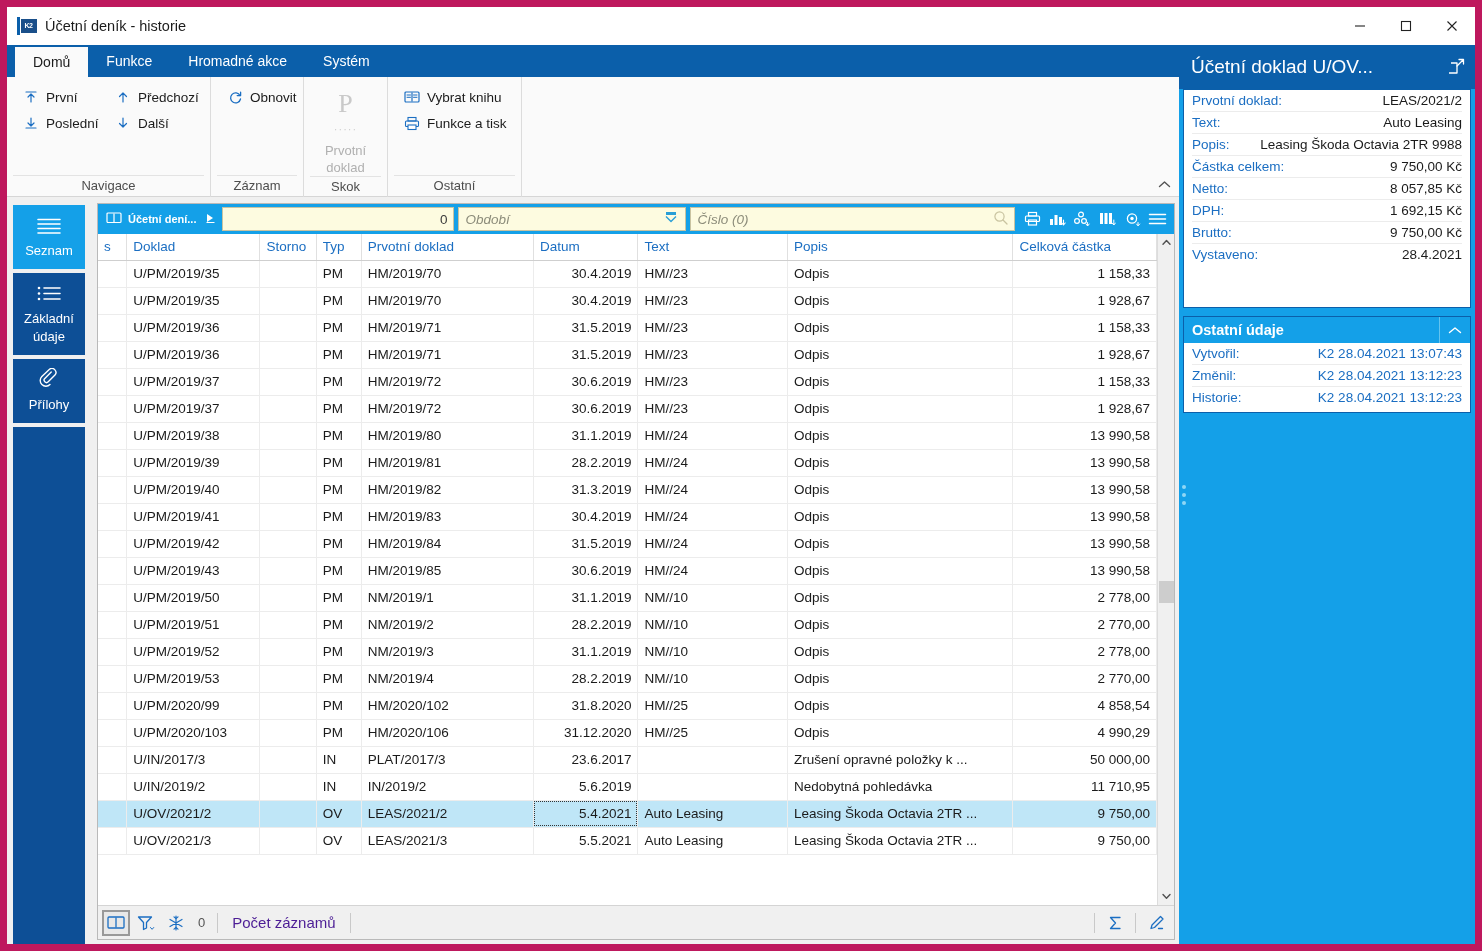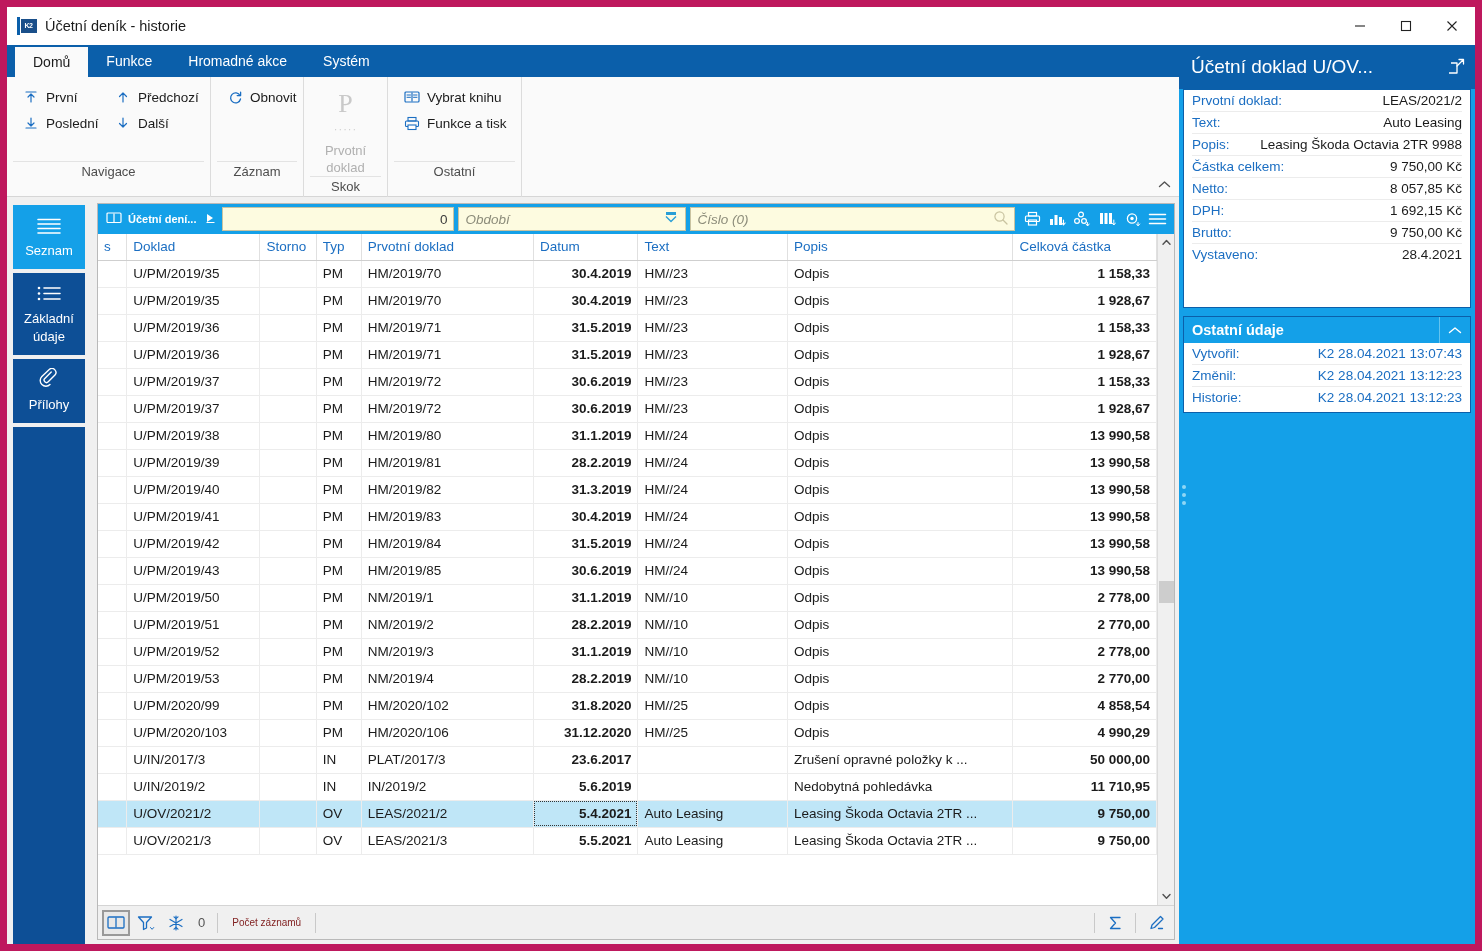--- a/index.html
+++ b/index.html
@@ -105,21 +105,21 @@
     flex: 1;
     display: flex;
     align-items: flex-start;
     padding: 8px 10px 0 10px;
     gap: 0px;
   }
   .rgroup-label {
     text-align: center;
     font-size: 13px;
     color: #4d4d4d;
-    height: 36px;
+    height: 22px;
     line-height: 20px;
     border-top: 1px solid #e3e3e3;
     margin: 0 6px;
   }
   .rcol { display: flex; flex-direction: column; gap: 2px; min-width: 92px; }
   .ritem {
     display: flex; align-items: center;
     gap: 7px;
     font-size: 13.5px;
     color: #1b1b1b;
@@ -239,21 +239,21 @@
     color: #1b1b1b;
     padding: 4px 6px;
     border-right: 1px solid #ececec;
     border-bottom: 1px solid #ececec;
     height: 27px;
     overflow: hidden;
     white-space: nowrap;
     text-overflow: ellipsis;
   }
   tr.row-sel td { background: #bfe6f7; }
-  td.num, th.num { text-align: right; font-weight: bold; }
+  td.num, th.num { text-align: right; }
   td.ctr, th.ctr { text-align: center; }
   td.cell-focus { outline: 1px dotted #333; outline-offset: -2px; }
   .col-s { width: 28px; }
   .col-doklad { width: 130px; }
   .col-storno { width: 55px; }
   .col-typ { width: 44px; }
   .col-prvotni { width: 168px; }
   .col-datum { width: 102px; }
   .col-text { width: 146px; }
   .col-popis { width: 220px; }
@@ -285,21 +285,21 @@
   }
   .sb-btn {
     width: 28px; height: 26px;
     display: flex; align-items: center; justify-content: center;
     color: #1b6ec2;
     cursor: pointer;
   }
   .sb-btn.framed { border: 2px solid #999; background: #e8e8e8; }
   .sb-count { font-size: 13px; color: #555; padding: 0 6px; }
   .sb-sep { width: 1px; height: 20px; background: #c9c9c9; margin: 0 4px; }
-  .sb-label { font-size: 10px; color: #7f1d1d; padding: 0 8px; }
+  .sb-label { font-size: 15px; color: #4c1d95; padding: 0 8px; }
   .sb-right { margin-left: auto; display: flex; align-items: center; gap: 2px; }
 
   
   .detail {
     width: 296px;
     flex: 0 0 296px;
     background: #14a0e8;
     display: flex; flex-direction: column;
     padding: 0;
     position: relative;

